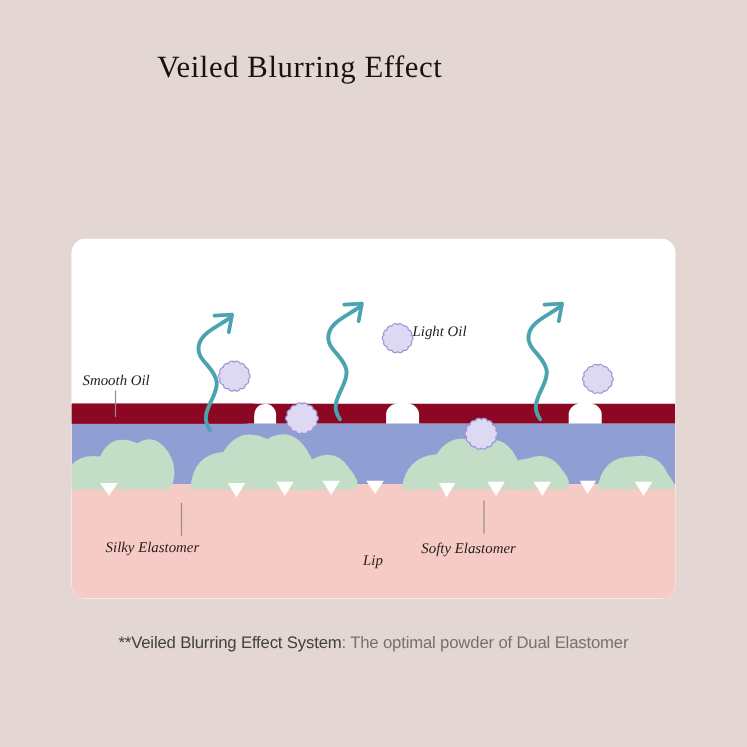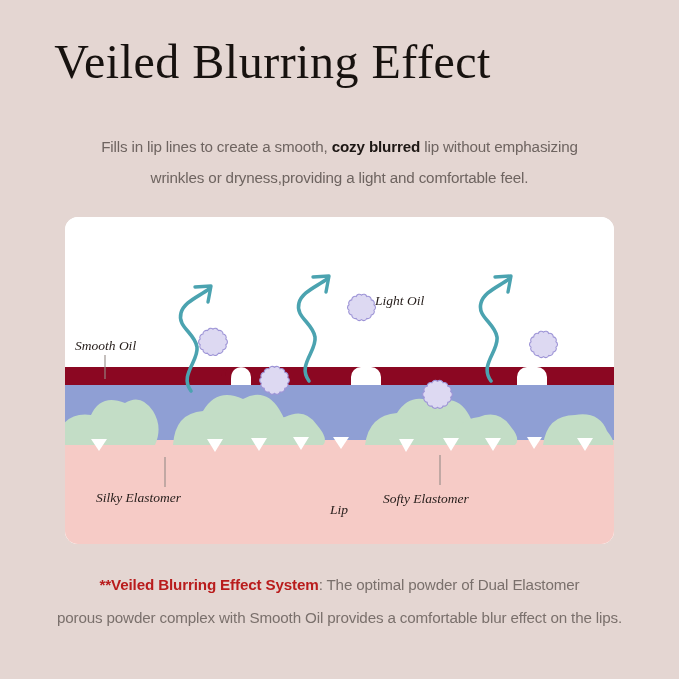--- a/index.html
+++ b/index.html
@@ -23,21 +23,21 @@
   }
 
   
   .title {
     position: absolute;
     top: 38px;
     left: 0;
     width: 545px;
     text-align: center;
     font-family: "Liberation Serif", "DejaVu Serif", serif;
-    font-size: 48px;
+    font-size: 28px;
     line-height: 48px;
     letter-spacing: 0.5px;
     color: #17120f;
     font-weight: 400;
   }
 
   
   .intro {
     position: absolute;
     top: 131px;
@@ -77,44 +77,39 @@
     top: 568px;
     left: 42px;
     width: 595px;
     text-align: center;
     font-size: 15.2px;
     line-height: 33px;
     color: #7a706c;
     letter-spacing: -0.15px;
   }
   .caption b {
-    color: #b91c1c;
-    font-weight: 700;
+    color: #404040;
+    font-weight: 400;
   }
 
   
   .dlabel {
     font-family: "Liberation Serif", "DejaVu Serif", serif;
     font-style: italic;
     font-size: 13.5px;
     fill: #241c19;
   }
 </style>
 </head>
 <body>
 
 <div id="page">
 
   <div class="title">Veiled Blurring Effect</div>
 
-  <div class="intro">
-    <span>Fills in lip lines to create a smooth, </span><b>cozy blurred</b><span> lip without emphasizing</span>
-    <br>
-    <span>wrinkles or dryness,providing a light and comfortable feel.</span>
-  </div>
 
   <div class="card">
     <svg class="card-svg" viewBox="0 0 549 327" xmlns="http://www.w3.org/2000/svg">
 
       <defs>
 
         <symbol id="particle" viewBox="0 0 40 40">
           <path d="M20 2.6
                    c2.1-2 5.4-1.1 6.4 1.6
                    c2.8-0.9 5.5 1.2 5.4 4.1
@@ -207,16 +202,15 @@
       <text class="dlabel" x="265" y="297">Lip</text>
       <text class="dlabel" x="318" y="286">Softy Elastomer</text>
 
       <use href="#particle" x="280" y="76" width="0" height="0"></use>
     </svg>
   </div>
 
   <div class="caption">
     <b>**Veiled Blurring Effect System</b><span>: The optimal powder of Dual Elastomer</span>
     <br>
-    <span>porous powder complex with Smooth Oil provides a comfortable blur effect on the lips.</span>
   </div>
 
 </div>
 
 </body></html>

